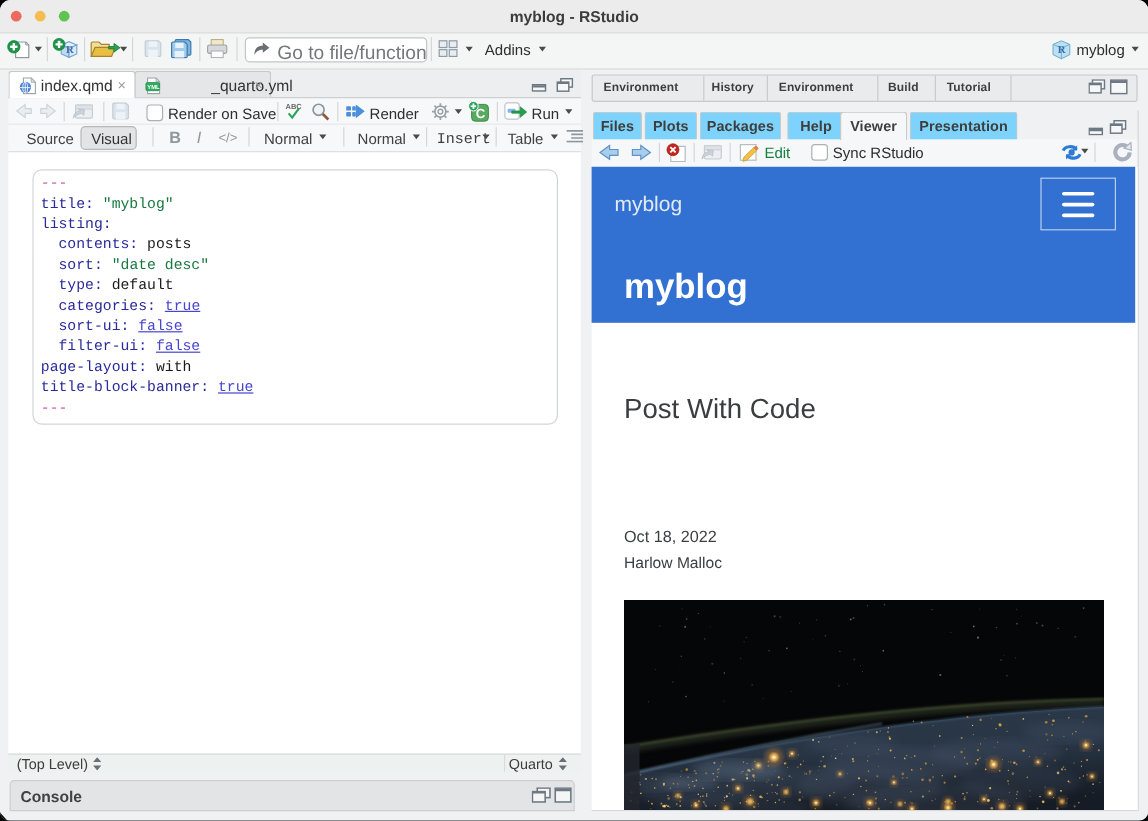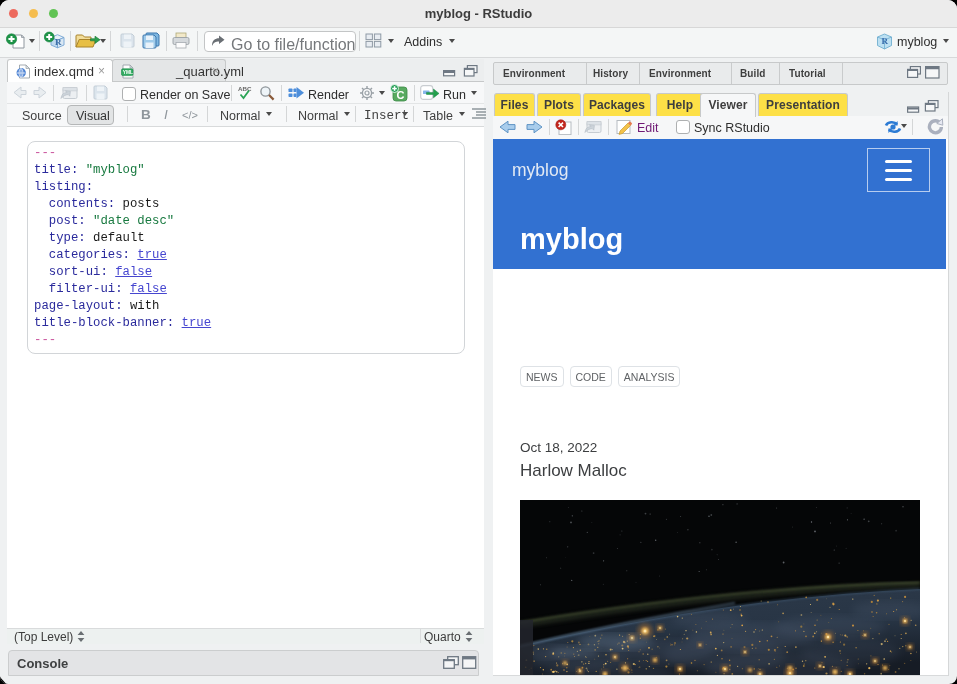--- a/index.html
+++ b/index.html
@@ -15,21 +15,21 @@
   #title{position:absolute;top:6px;left:0;width:957px;text-align:center;font-size:13px;font-weight:bold;color:#3c3c3c;}
   
   #toolbar{position:absolute;left:0;top:28px;width:957px;height:29px;background:#f4f6f6;border-bottom:1px solid #d7d9da;}
   
   .ttext{position:absolute;font-size:13px;color:#333;}
   .tabx{position:absolute;font-size:12px;color:#9a9a9a;}
   
   .cl{position:absolute;left:34px;white-space:pre;font-family:"Liberation Mono",monospace;font-size:12.3px;line-height:17px;}
   .k{color:#2a2a9c;} .s{color:#17793f;} .b{color:#4646d0;text-decoration:underline;} .m{color:#c9549d;} .v{color:#1a1a1a;}
   .rtab{position:absolute;font-size:10px;font-weight:bold;color:#3e3e3e;letter-spacing:0.1px;}
-  .ftab{position:absolute;height:23px;background:#fde047;border:1px solid #c7c9ca;border-bottom:none;border-radius:3px 3px 0 0;box-sizing:border-box;text-align:center;}
+  .ftab{position:absolute;height:23px;background:#7dd3fc;border:1px solid #c7c9ca;border-bottom:none;border-radius:3px 3px 0 0;box-sizing:border-box;text-align:center;}
   .ftab span{font-size:12px;font-weight:bold;color:#3e3e3e;line-height:23px;letter-spacing:0.1px;}
   .ftab.active{background:#f6f7f8;}
   .pill{display:inline-block;border:1px solid #dee2e6;border-radius:4px;padding:3.5px 5px;margin-right:6px;}
 </style>
 </head>
 <body>
 <div id="win">
 
   <div id="titlebar">
     <div class="tl" style="left:9px;background:#ed6a5e;"></div>
@@ -262,21 +262,21 @@
   <svg class="abs" style="left:465px;top:631px;" width="8" height="11" viewBox="0 0 8 11">
       <path d="M4 0 L7.4 4 H0.6 z M4 11 L0.6 7 H7.4 z" fill="#6a6f73"></path>
     </svg>
 
   <div class="abs" style="left:27px;top:141px;width:436px;height:211px;border:1px solid #d2d5d8;border-radius:8px;background:#fff;"></div>
   <div id="code" class="abs" style="left:0;top:144.5px;width:484px;">
     <div class="cl" style="top:0px;"><span class="m">---</span></div>
     <div class="cl" style="top:17px;"><span class="k">title:</span><span class="v"> </span><span class="s">"myblog"</span></div>
     <div class="cl" style="top:34px;"><span class="k">listing:</span></div>
     <div class="cl" style="top:51px;"><span class="v">  </span><span class="k">contents:</span><span class="v"> posts</span></div>
-    <div class="cl" style="top:68px;"><span class="v">  </span><span class="k">post:</span><span class="v"> </span><span class="s">"date desc"</span></div>
+    <div class="cl" style="top:68px;"><span class="v">  </span><span class="k">sort:</span><span class="v"> </span><span class="s">"date desc"</span></div>
     <div class="cl" style="top:85px;"><span class="v">  </span><span class="k">type:</span><span class="v"> default</span></div>
     <div class="cl" style="top:102px;"><span class="v">  </span><span class="k">categories:</span><span class="v"> </span><span class="b">true</span></div>
     <div class="cl" style="top:119px;"><span class="v">  </span><span class="k">sort-ui:</span><span class="v"> </span><span class="b">false</span></div>
     <div class="cl" style="top:136px;"><span class="v">  </span><span class="k">filter-ui:</span><span class="v"> </span><span class="b">false</span></div>
     <div class="cl" style="top:153px;"><span class="k">page-layout:</span><span class="v"> with</span></div>
     <div class="cl" style="top:170px;"><span class="k">title-block-banner:</span><span class="v"> </span><span class="b">true</span></div>
     <div class="cl" style="top:187px;"><span class="m">---</span></div>
   </div>
 
   <div class="abs" style="left:8px;top:650px;width:471px;height:26px;background:#e3e4e6;border:1px solid #cbcdce;border-radius:4px 4px 0 0;box-sizing:border-box;"></div>
@@ -336,21 +336,21 @@
     <rect x="3" y="2.5" width="14" height="11" rx="1.5" fill="#eceff2" stroke="#c6ccd2"></rect>
     <rect x="3" y="2.5" width="14" height="3.4" fill="#dde2e7" stroke="#c6ccd2" stroke-width="0.7"></rect>
     <path d="M1 13.5 c0.5-4 2.5-6 6-6 l-1.6-1.8 5 0.7 -0.6 4.8 -1.6-1.7 c-3 0.5-5.4 1.5-7.2 4z" fill="#ccd3da" stroke="#b4bcc4" stroke-width="0.6"></path>
   </svg>
   <div class="sep" style="left:608px;top:119px;height:16px;"></div>
   <svg class="abs" style="left:616px;top:119px;" width="17" height="16" viewBox="0 0 17 16">
     <rect x="1" y="1.5" width="13" height="13" fill="#fff" stroke="#b6bcc1"></rect>
     <path d="M4 12 L12 4 l2.5 2.5 -8 8 -3.4 0.9 z" fill="#f3c24a" stroke="#c89b30" stroke-width="0.7"></path>
     <path d="M12 4 l2.5 2.5 1.5-1.5 c0.5-0.5 -2 -3 -2.5 -2.5 z" fill="#e57b4f"></path>
   </svg>
-  <div class="abs" style="left:637px;top:120.5px;font-size:12.5px;color:#701a75;">Edit</div>
+  <div class="abs" style="left:637px;top:120.5px;font-size:12.5px;color:#15803d;">Edit</div>
   <div class="abs" style="left:676px;top:120px;width:12px;height:12px;background:#fff;border:1px solid #aeb0b1;border-radius:3px;"></div>
   <div class="abs" style="left:694px;top:120.5px;font-size:12.5px;color:#2e2e2e;">Sync RStudio</div>
   <svg class="abs" style="left:884px;top:120px;" width="18" height="14" viewBox="0 0 18 14">
     <g fill="none" stroke="#2c7bd4" stroke-width="2.6">
       <path d="M2 5.5 a6 4.5 0 0 1 11 -1"></path>
       <path d="M16 8.5 a6 4.5 0 0 1 -11 1"></path>
     </g>
     <circle cx="9" cy="7" r="2.6" fill="#2c7bd4"></circle>
     <path d="M13.6 1 v4.4 h-4.4 z" fill="#2c7bd4" stroke="none"></path>
     <path d="M4.4 13 v-4.4 h4.4 z" fill="#2c7bd4" stroke="none"></path>
@@ -375,23 +375,23 @@
 
   <div class="abs" style="left:493px;top:139px;width:455px;height:536px;background:#fff;border-bottom:1px solid #d8dadb;"></div>
   <div class="abs" style="left:493px;top:139px;width:453px;height:130px;background:#3271d1;"></div>
   <div class="abs" style="left:512px;top:160px;font-size:17.5px;color:#e3eaf4;">myblog</div>
   <div class="abs" style="left:867px;top:148px;width:63px;height:44px;border:1px solid rgba(255,255,255,0.65);box-sizing:border-box;"></div>
   <div class="abs" style="left:885px;top:160px;width:27px;height:2.5px;background:#fff;border-radius:2px;"></div>
   <div class="abs" style="left:885px;top:169px;width:27px;height:2.5px;background:#fff;border-radius:2px;"></div>
   <div class="abs" style="left:885px;top:178px;width:27px;height:2.5px;background:#fff;border-radius:2px;"></div>
   <div class="abs" style="left:520px;top:223px;font-size:29px;font-weight:bold;color:#fff;">myblog</div>
 
-  <div class="abs" style="left:520px;top:366px;font-size:10.5px;color:#5f6265;"><span class="pill">NEWS</span><span class="pill">CODE</span><span class="pill" style="margin-right:0;">ANALYSIS</span></div>
+  <div class="abs" style="left:520px;top:327px;font-size:23px;font-weight:500;color:#3b3e40;">Post With Code</div>
   <div class="abs" style="left:520px;top:440px;font-size:13.5px;color:#3c3e40;">Oct 18, 2022</div>
-  <div class="abs" style="left:520px;top:461px;font-size:17px;color:#3c3e40;">Harlow Malloc</div>
+  <div class="abs" style="left:520px;top:461px;font-size:13px;color:#3c3e40;">Harlow Malloc</div>
 
   <svg class="abs" style="left:520px;top:500px;" width="400" height="175" viewBox="0 0 400 175">
   <defs>
   <linearGradient id="pg" x1="0" y1="0" x2="0.18" y2="1">
           <stop offset="0" stop-color="#2c3949"></stop>
           <stop offset="0.5" stop-color="#283545"></stop>
           <stop offset="1" stop-color="#161c25"></stop>
         </linearGradient>
   <filter id="bl2">
           <feGaussianBlur stdDeviation="1.1"></feGaussianBlur>

